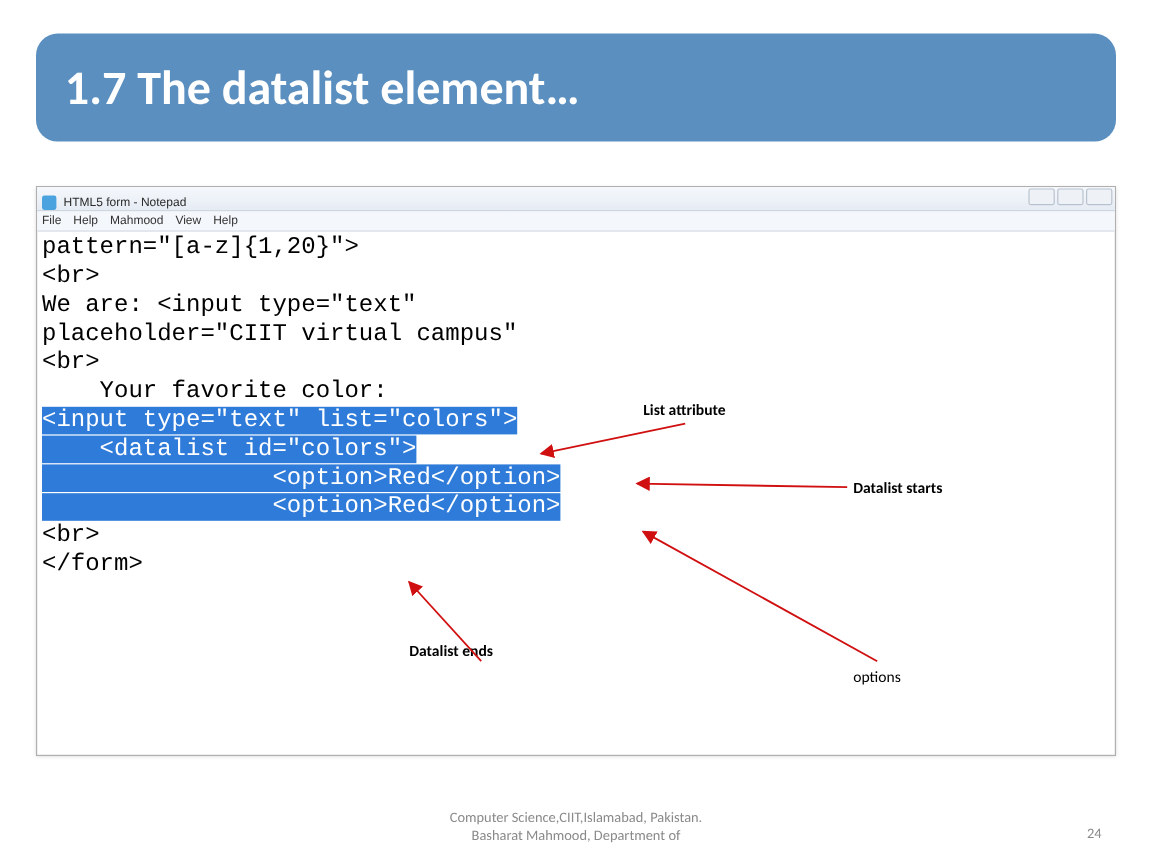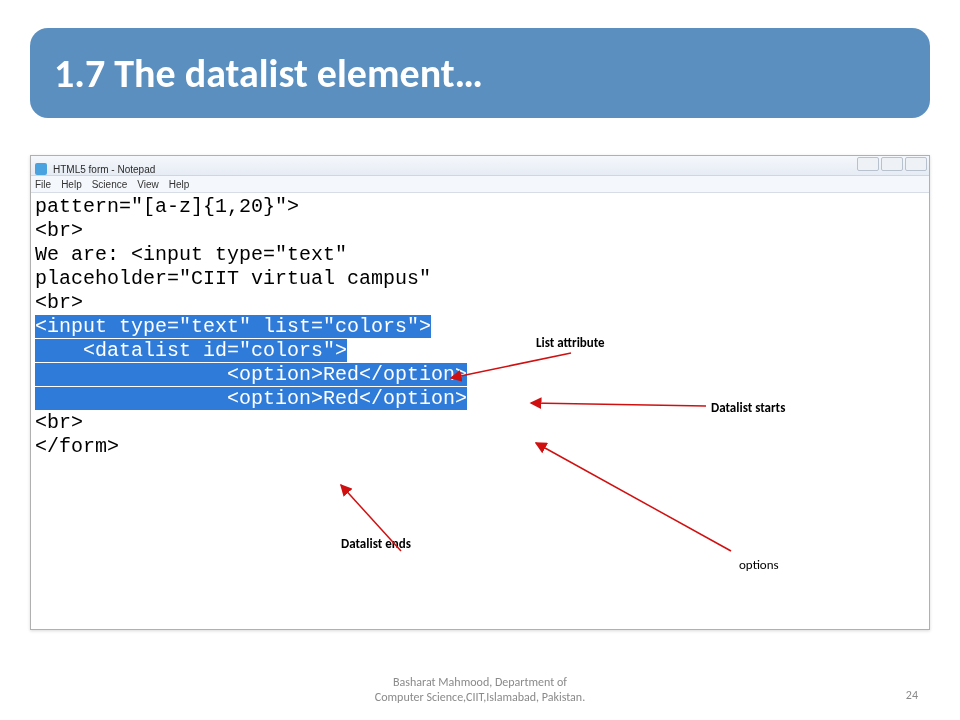--- a/index.html
+++ b/index.html
@@ -92,21 +92,21 @@
     color: #ffffff;
     display: inline;
   }
   .annotation {
     position: absolute;
     font-family: "Calibri", "Segoe UI", sans-serif;
     font-size: 13px;
     font-weight: bold;
     color: #000;
   }
-  .annotation.plain { font-weight: normal; margin-left: 28px; }
+  .annotation.plain { font-weight: normal; }
   svg.arrows {
     position: absolute;
     top: 0; left: 0;
     width: 100%; height: 100%;
     pointer-events: none;
   }
   .footer {
     position: absolute;
     bottom: 14px;
     left: 0; right: 0;
@@ -138,30 +138,31 @@
     <span class="window-title">HTML5 form - Notepad</span>
     <div class="window-controls">
       <div class="wc-btn"></div>
       <div class="wc-btn"></div>
       <div class="wc-btn"></div>
     </div>
   </div>
   <div class="menubar">
     <span>File</span>
     <span>Help</span>
-    <span>Science</span>
+    <span>Mahmood</span>
     <span>View</span>
     <span>Help</span>
   </div>
   <div class="code-area">
     <div class="code-line">pattern="[a-z]{1,20}"&gt;</div>
     <div class="code-line">&lt;br&gt;</div>
     <div class="code-line">We are: &lt;input type="text"</div>
     <div class="code-line">placeholder="CIIT virtual campus"</div>
     <div class="code-line">&lt;br&gt;</div>
+    <div class="code-line">    Your favorite color:</div>
     <div class="code-line"><span class="hl">&lt;input type="text" list="colors"&gt;</span></div>
     <div class="code-line"><span class="hl">    &lt;datalist id="colors"&gt;</span></div>
     <div class="code-line"><span class="hl">                &lt;option&gt;Red&lt;/option&gt;</span></div>
     <div class="code-line"><span class="hl">                &lt;option&gt;Red&lt;/option&gt;</span></div>
     <div class="code-line"></div>
     <div class="code-line">&lt;br&gt;</div>
     <div class="code-line">&lt;/form&gt;</div>
 
     <div class="annotation" style="left:505px; top:138px;">List attribute</div>
     <div class="annotation" style="left:680px; top:203px;">Datalist starts</div>
@@ -180,16 +181,16 @@
       <line x1="675" y1="213" x2="500" y2="210" stroke="#d01010" stroke-width="1.5" marker-end="url(#redArrow)"></line>
 
       <line x1="370" y1="358" x2="310" y2="292" stroke="#d01010" stroke-width="1.5" marker-end="url(#redArrow)"></line>
 
       <line x1="700" y1="358" x2="505" y2="250" stroke="#d01010" stroke-width="1.5" marker-end="url(#redArrow)"></line>
     </svg>
   </div>
 </div>
 
 <div class="footer">
+  <div>Computer Science,CIIT,Islamabad, Pakistan.</div>
   <div>Basharat Mahmood, Department of</div>
-  <div>Computer Science,CIIT,Islamabad, Pakistan.</div>
 </div>
 <div class="page-num">24</div>
 
 </body></html>

